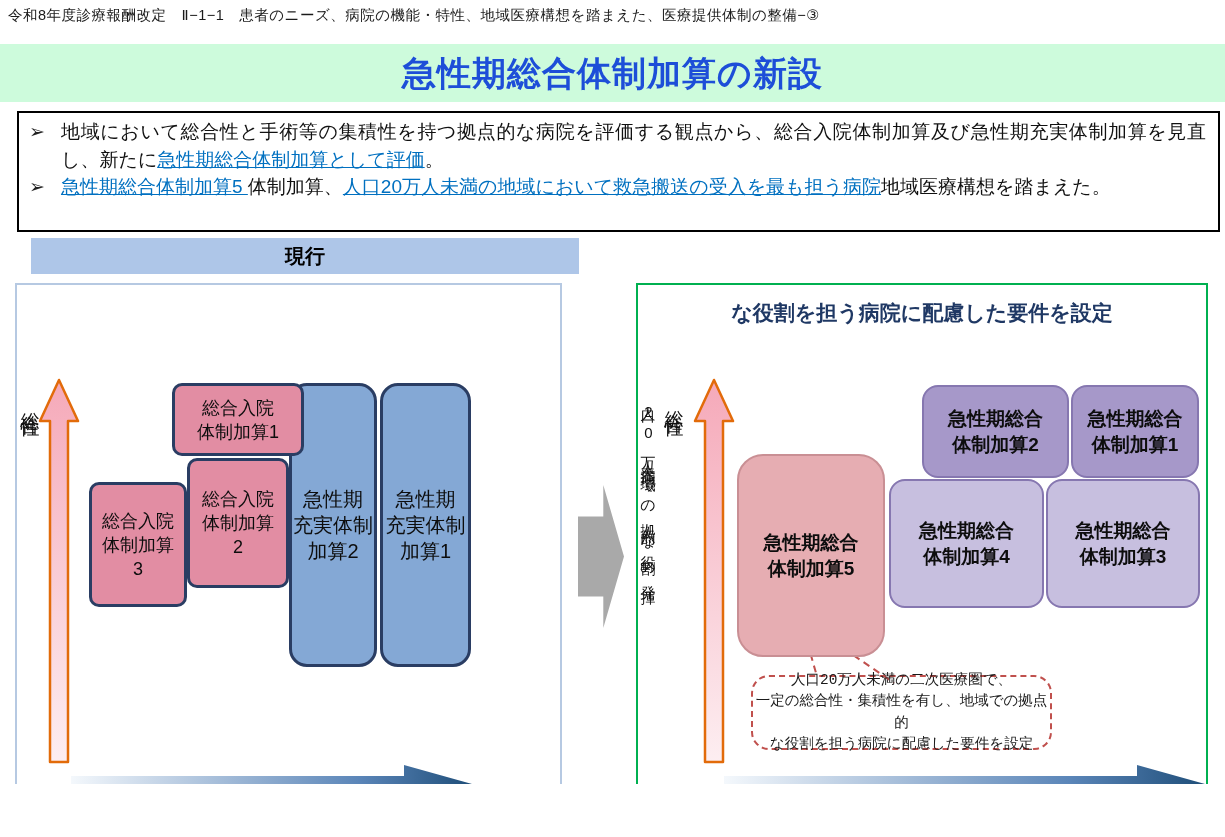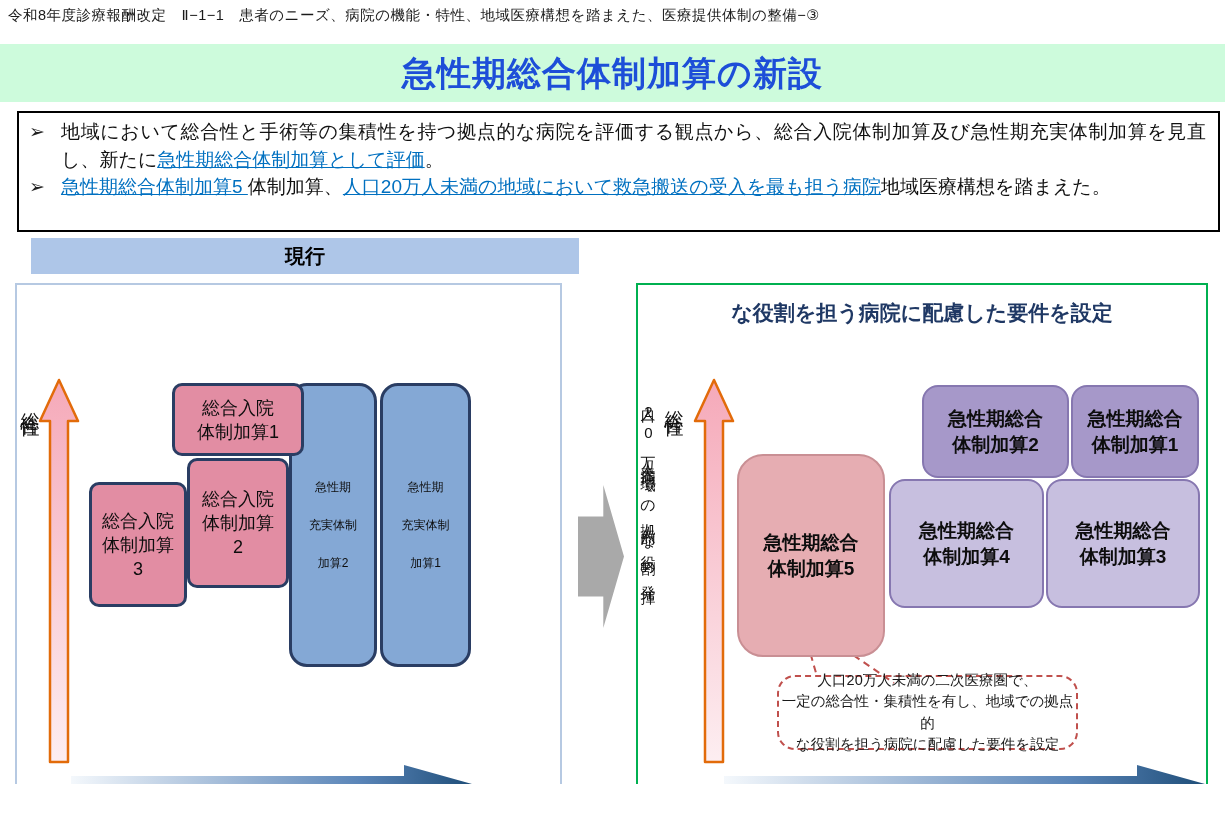--- a/index.html
+++ b/index.html
@@ -32,34 +32,34 @@
 
   .abs{position:absolute;}
   .vlabel{writing-mode:vertical-rl; text-orientation:upright; line-height:1;}
 
   
   .dbox{
     position:absolute; box-sizing:border-box; display:flex; align-items:center; justify-content:center;
     text-align:center; white-space:pre-line; border-radius:10px; color:#0d0d0d;
   }
   .pink {background:var(--pink_box); border:3px solid var(--navy_border); font-size:18px; line-height:24px;}
-  .bluebox{background:var(--blue_box); border:3px solid var(--navy_border); border-radius:18px; font-size:12px; line-height:38px;}
+  .bluebox{background:var(--blue_box); border:3px solid var(--navy_border); border-radius:18px; font-size:20px; line-height:26px;}
   .palebox{background:var(--pale_blue_box); border:3px dashed var(--dashed_red); border-radius:12px; font-size:15.5px; line-height:22px;}
   .purpleD{background:var(--purple_dark); border:2px solid var(--purple_border); border-radius:16px; font-weight:bold; font-size:19px; line-height:26px;}
   .purpleL{background:var(--purple_light); border:2px solid var(--purple_border); border-radius:16px; font-weight:bold; font-size:19px; line-height:26px;}
   .pink5 {background:var(--pink5_box); border:2px solid var(--pink5_border); border-radius:26px; font-weight:bold; font-size:19px; line-height:26px;}
 
   .note-text{position:absolute; left:85px; top:405px; width:434px; font-size:15.5px; line-height:23px; color:#4a4a4a; text-align:justify;}
   .xlabel{position:absolute; left:0; right:0; text-align:center; font-size:21px; color:#000;padding-left:37px;}
   .rev-title{position:absolute; left:0; right:0; top:14px; text-align:center; font-size:21px; font-weight:bold; color:#1f3864;}
 
   .callout{
-    position:absolute; left:139px; top:390px; width:301px; height:75px; box-sizing:border-box;
+    position:absolute; left:113px; top:390px; width:301px; height:75px; box-sizing:border-box;
     border:2px dashed var(--dashed_red); border-radius:18px; display:flex; align-items:center; justify-content:center;
-    text-align:center; font-size:14.5px; line-height:21.5px; white-space:pre-line; color:#1a1a1a;
+    text-align:center; font-size:14.5px; line-height:21.5px; white-space:pre-line; color:#1a1a1a;font-family:Liberation Mono, monospace;
   }
 
   .transform-arrow{
     position:absolute; left:578px; top:485px; width:46px; height:143px; background:var(--gray_arrow);
     clip-path:polygon(0 22%,55% 22%,55% 0,100% 50%,55% 100%,55% 78%,0 78%);
   }
   .page-number{position:absolute; left:1158px; top:824px; font-size:25px; font-weight:bold; color:#17233f;}
 </style>
 </head>
 <body>

